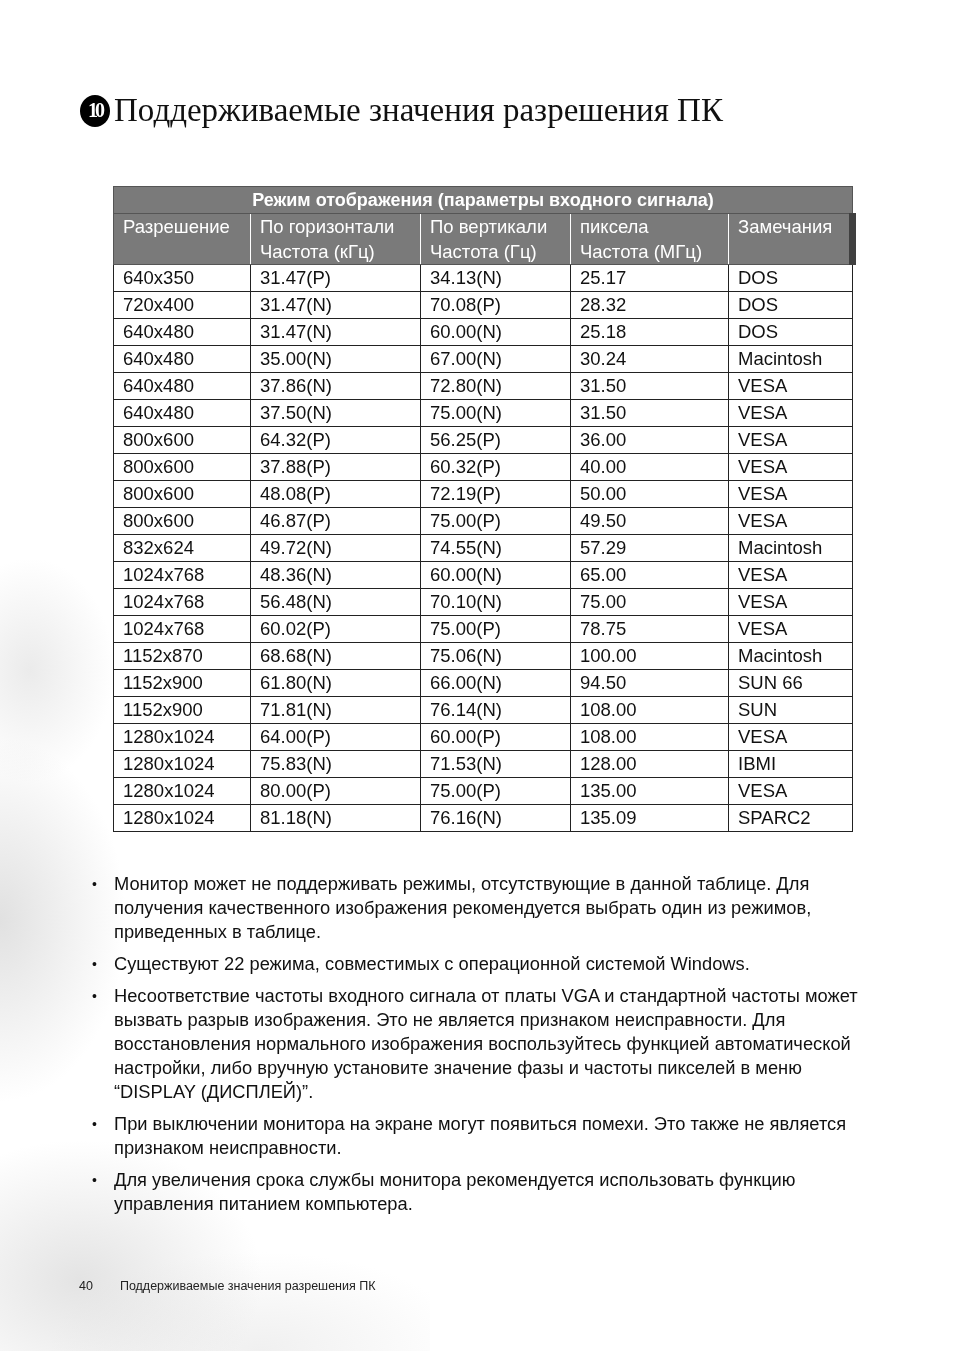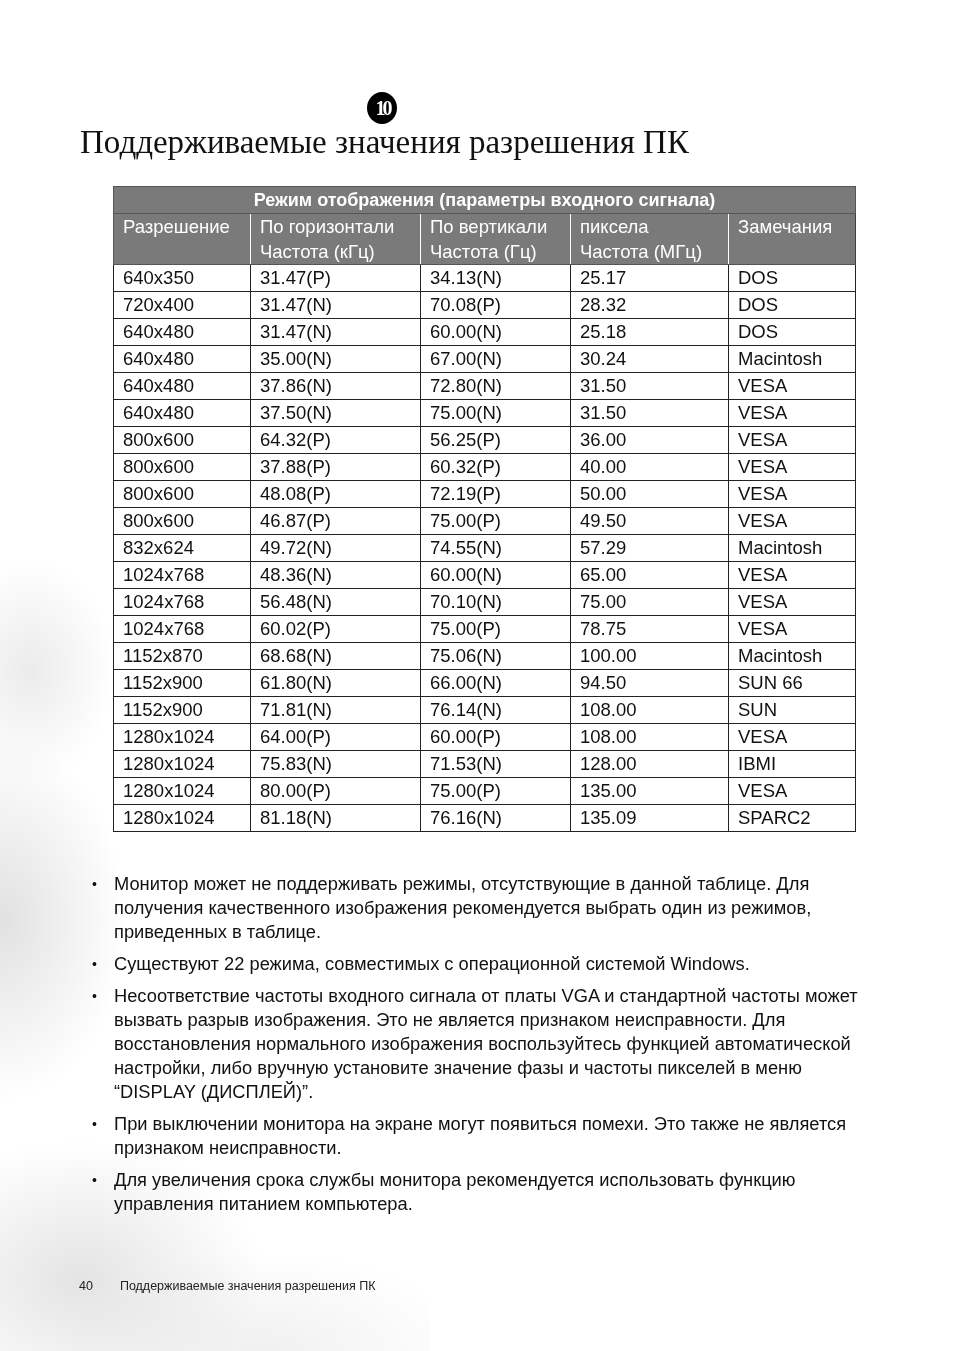--- a/index.html
+++ b/index.html
@@ -16,21 +16,20 @@
       radial-gradient(ellipse 260px 200px at 80px 760px, rgba(205,205,205,0.55), rgba(255,255,255,0) 70%),
       radial-gradient(ellipse 120px 160px at 30px 150px, rgba(215,215,215,0.5), rgba(255,255,255,0) 70%),
       radial-gradient(ellipse 300px 140px at 260px 830px, rgba(225,225,225,0.5), rgba(255,255,255,0) 70%);
     z-index: 0;
   }
   .title {
     position: absolute; left: 80px; top: 92px;
     display: flex; align-items: center;
     font-family: "Liberation Serif", serif; font-size: 33px; color: #111;
     z-index: 1;
-    flex-direction: column;
   }
   .chapter-badge {
     display: inline-flex; align-items: center; justify-content: center;
     width: 30px; height: 32px; border-radius: 50%;
     background: #000; color: #fff; font-family: "Liberation Serif", serif;
     font-size: 20px; font-weight: bold; letter-spacing: -3px; margin-right: 4px;
   }
   table.modes {
     position: absolute; left: 113px; top: 186px; width: 743px;
     border-collapse: collapse; font-size: 18.5px; z-index: 1;
@@ -43,21 +42,21 @@
   table.modes tr.group-head th {
     background: #7a7a7a; color: #ffffff; font-weight: bold; text-align: center;
     height: 26px; font-size: 18px; border-color: #555;
   }
   table.modes tr.col-head th {
     background: #7a7a7a; color: #fff; vertical-align: top;
     height: 50px; line-height: 25px; border-color: #555; border-right: 1px solid #fff;
     padding-top: 0;
     margin-top: 44px;
   }
-  table.modes tr.col-head th:last-child { border-right: 1px solid #404040; }
+  table.modes tr.col-head th:last-child { border-right: 7px solid #404040; }
   .c1 { width: 118px; } .c2 { width: 151px; } .c3 { width: 131px; } .c4 { width: 139px; }
   .notes {
     position: absolute; left: 88px; top: 872px; width: 770px;
     list-style: none; margin: 0; padding: 0; font-size: 18.3px; line-height: 24px;
     z-index: 1;
   }
   .notes li { position: relative; padding-left: 26px; margin-bottom: 8px; }
   .notes li .bullet { position: absolute; left: 4px; top: 0; font-size: 14px; }
   .footer {
     position: absolute; left: 79px; top: 1279px; font-size: 12.5px; color: #222;

